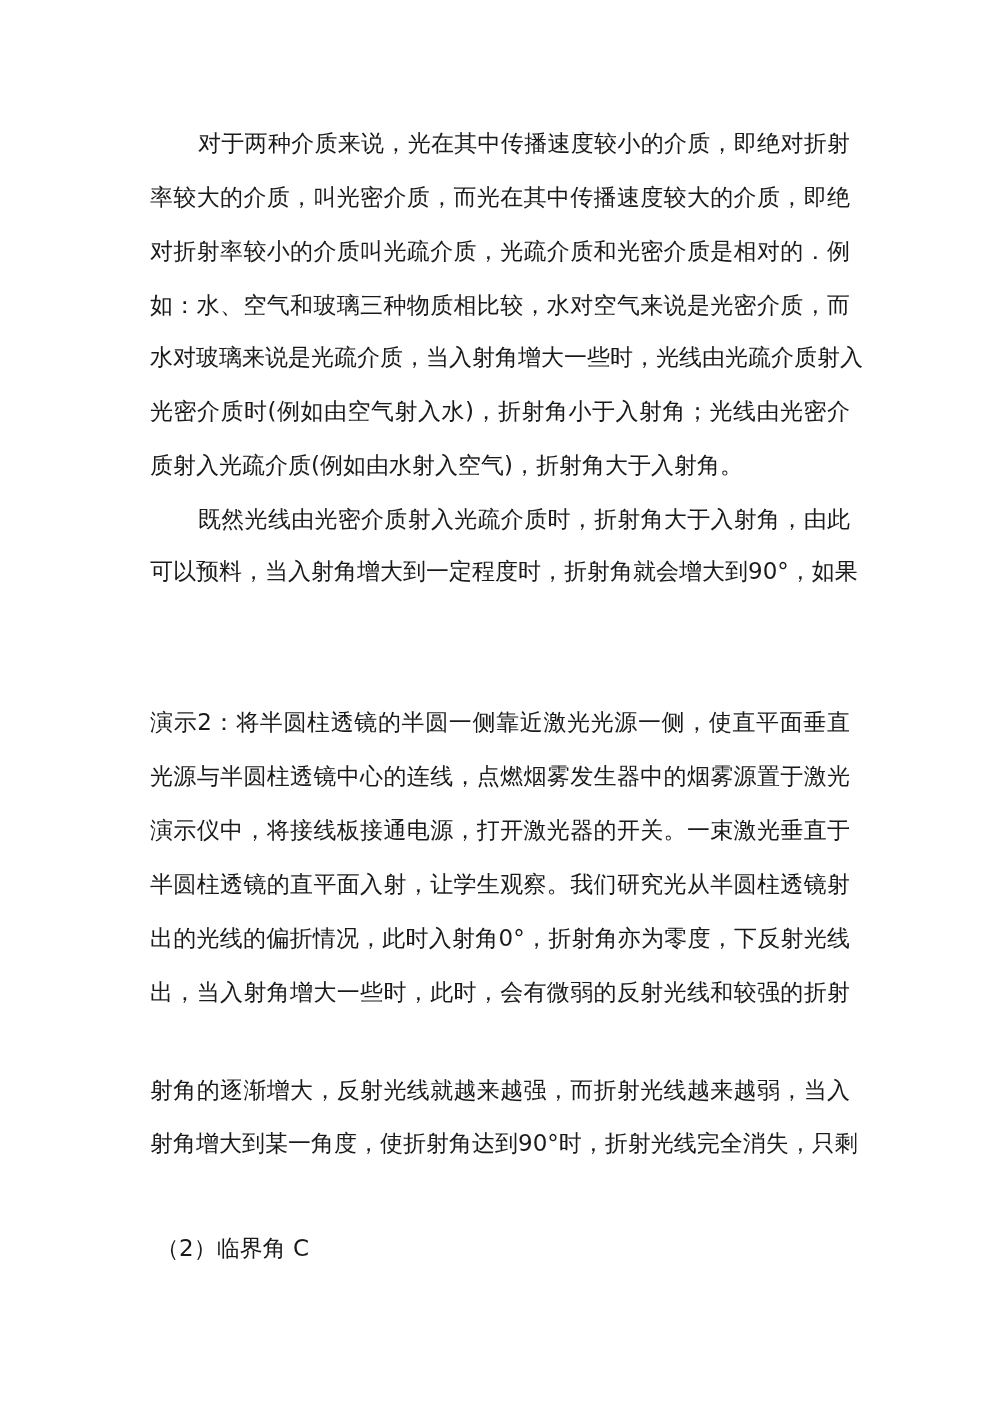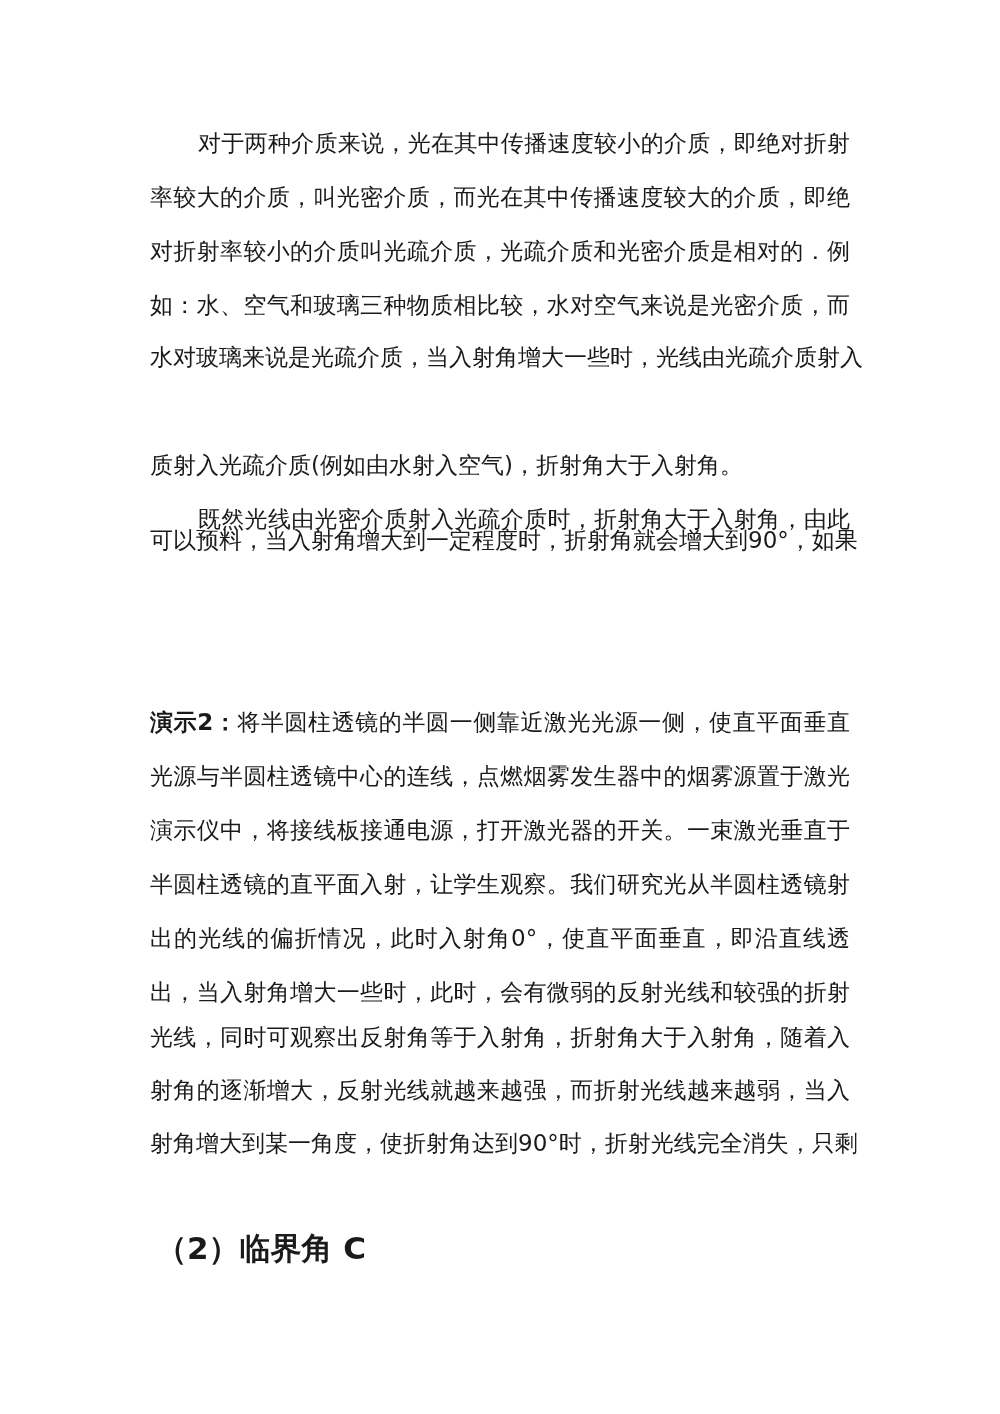--- a/index.html
+++ b/index.html
@@ -3,44 +3,44 @@
 <meta charset="utf-8">
 <style>
   html, body { margin: 0; padding: 0; background: #ffffff; }
   body { width: 1000px; height: 1414px; position: relative; overflow: hidden;
          font-family: "DejaVu Sans", "Liberation Sans", sans-serif; color: #1a1a1a; }
   .page { position: absolute; left: 0; top: 0; width: 1000px; height: 1414px; background: #fff; }
   .line { position: absolute; left: 150px; width: 700px; height: 32px; line-height: 32px;
           font-size: 23px; white-space: nowrap; text-align: justify; text-align-last: justify; letter-spacing: 0; }
   .line.last { text-align-last: left; }
   .line.indent { left: 198px; width: 652px; }
-  .bold { font-weight: bold; }
-  .heading { position: absolute; left: 150px; height: 32px; line-height: 32px; font-size: 31px;
-             font-weight: bold; white-space: nowrap; }
+  .bold { font-weight: normal; }
+  .heading { position: absolute; left: 150px; height: 32px; line-height: 32px; font-size: 23px;
+             font-weight: normal; white-space: nowrap; }
 </style>
 </head>
 <body>
 
 <div class="page">
 
   <div class="line indent" style="top:127px">对于两种介质来说，光在其中传播速度较小的介质，即绝对折射</div>
   <div class="line" style="top:181px">率较大的介质，叫光密介质，而光在其中传播速度较大的介质，即绝</div>
   <div class="line" style="top:289px">如：水、空气和玻璃三种物质相比较，水对空气来说是光密介质，而</div>
   <div class="line" style="top:235px">对折射率较小的介质叫光疏介质，光疏介质和光密介质是相对的．例</div>
   <div class="line" style="top:341px">水对玻璃来说是光疏介质，当入射角增大一些时，光线由光疏介质射入</div>
+  <div class="line" style="top:395px">光密介质时(例如由空气射入水)，折射角小于入射角；光线由光密介</div>
   <div class="line indent" style="top:503px">既然光线由光密介质射入光疏介质时，折射角大于入射角，由此</div>
 
   <div class="line last" style="top:449px">质射入光疏介质(例如由水射入空气)，折射角大于入射角。</div>
-  <div class="line" style="top:524px">可以预料，当入射角增大到一定程度时，折射角就会增大到90°，如果</div>
+  <div class="line" style="top:555px">可以预料，当入射角增大到一定程度时，折射角就会增大到90°，如果</div>
 
   <div class="line" style="top:706px"><span class="bold">演示2：</span><span>将半圆柱透镜的半圆一侧靠近激光光源一侧，使直平面垂直</span></div>
   <div class="line" style="top:760px">光源与半圆柱透镜中心的连线，点燃烟雾发生器中的烟雾源置于激光</div>
   <div class="line" style="top:868px">半圆柱透镜的直平面入射，让学生观察。我们研究光从半圆柱透镜射</div>
   <div class="line" style="top:814px">演示仪中，将接线板接通电源，打开激光器的开关。一束激光垂直于</div>
-  <div class="line" style="top:922px">出的光线的偏折情况，此时入射角0°，使直平面垂直，即沿直线透</div>
+  <div class="line" style="top:922px">出的光线的偏折情况，此时入射角0°，折射角亦为零度，下反射光线</div>
   <div class="line" style="top:976px">出，当入射角增大一些时，此时，会有微弱的反射光线和较强的折射</div>
-  <div class="line" style="top:1021px">光线，同时可观察出反射角等于入射角，折射角大于入射角，随着入</div>
   <div class="line" style="top:1074px">射角的逐渐增大，反射光线就越来越强，而折射光线越来越弱，当入</div>
   <div class="line" style="top:1127px">射角增大到某一角度，使折射角达到90°时，折射光线完全消失，只剩</div>
 
   <div class="heading" style="top:1232px; left:156px">（2）临界角 C</div>
 
 </div>
 
 </body></html>

